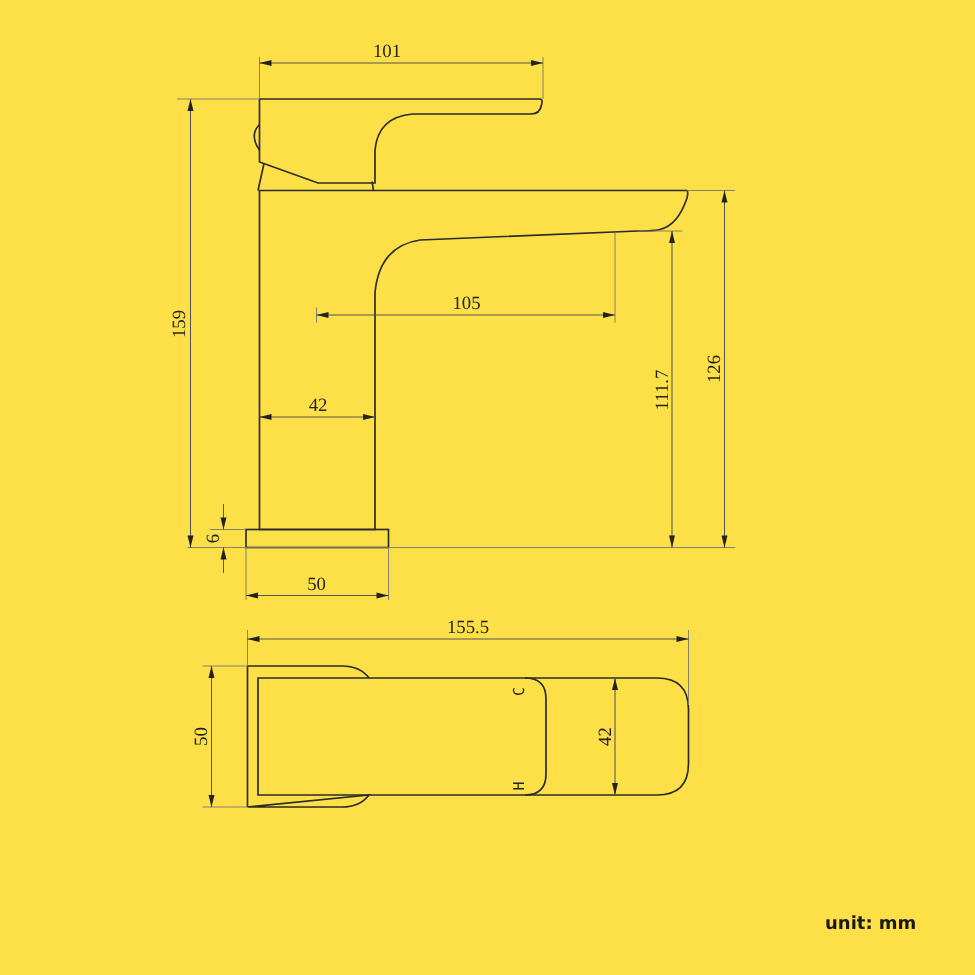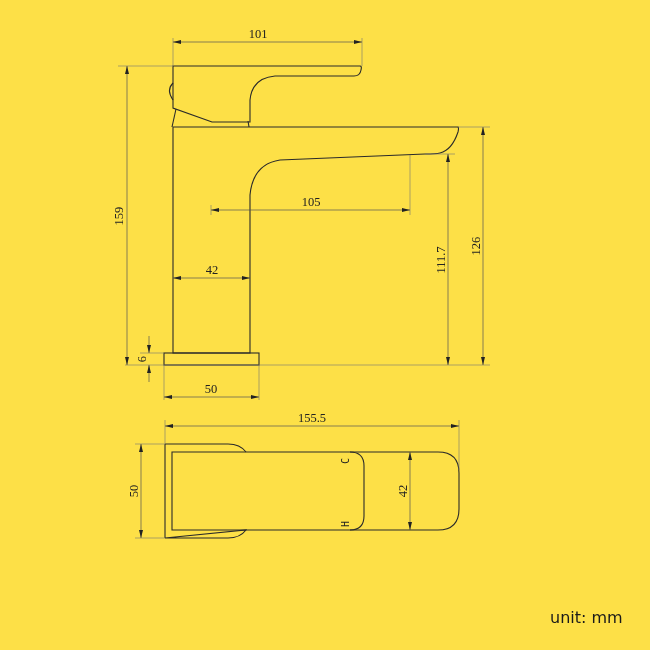--- a/index.html
+++ b/index.html
@@ -33,22 +33,23 @@
     .mark-text {
       font-family: "DejaVu Sans Mono", "Liberation Mono", monospace;
       font-size: 10px;
       fill: #222222;
     }
     #unit-label {
       position: absolute;
       left: 550px;
       top: 608px;
       font-family: "DejaVu Sans", "Liberation Sans", sans-serif;
-      font-size: 16px;
+      font-size: 12px;
       color: #1a1a1a;
+      font-weight: bold;
     }
   </style>
 </head>
 <body>
 
 <div id="canvas">
   <svg id="drawing" viewBox="0 0 650 650" xmlns="http://www.w3.org/2000/svg">
 
     <g>
 

